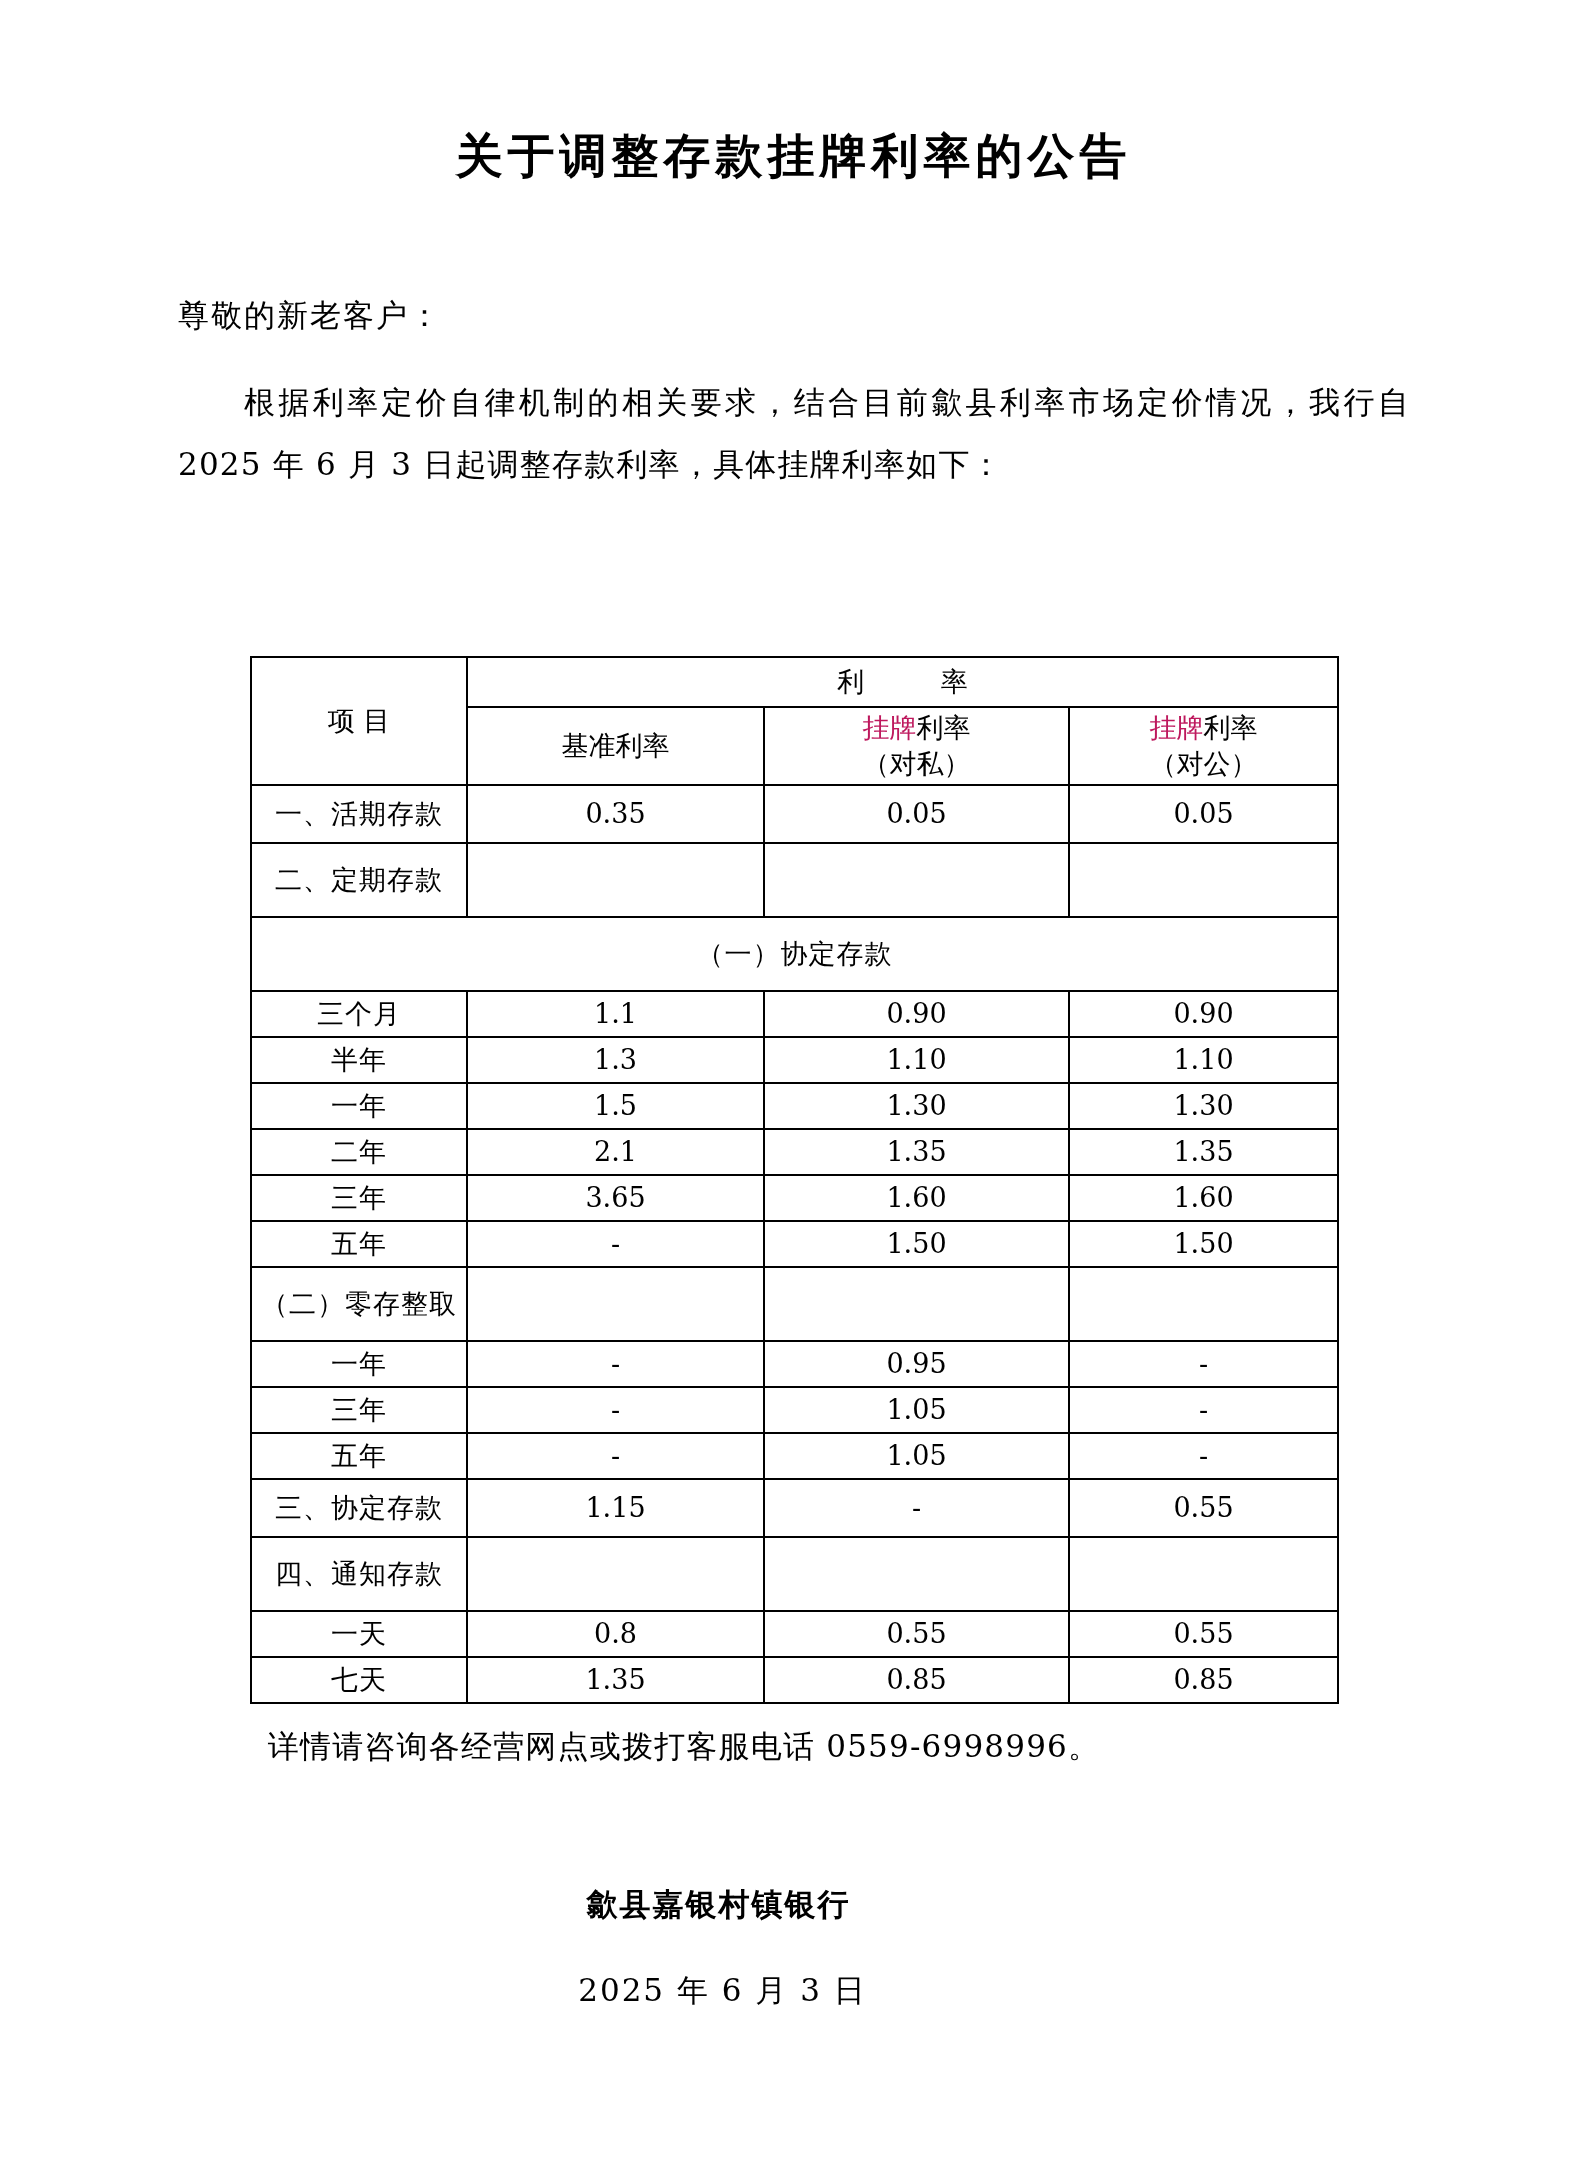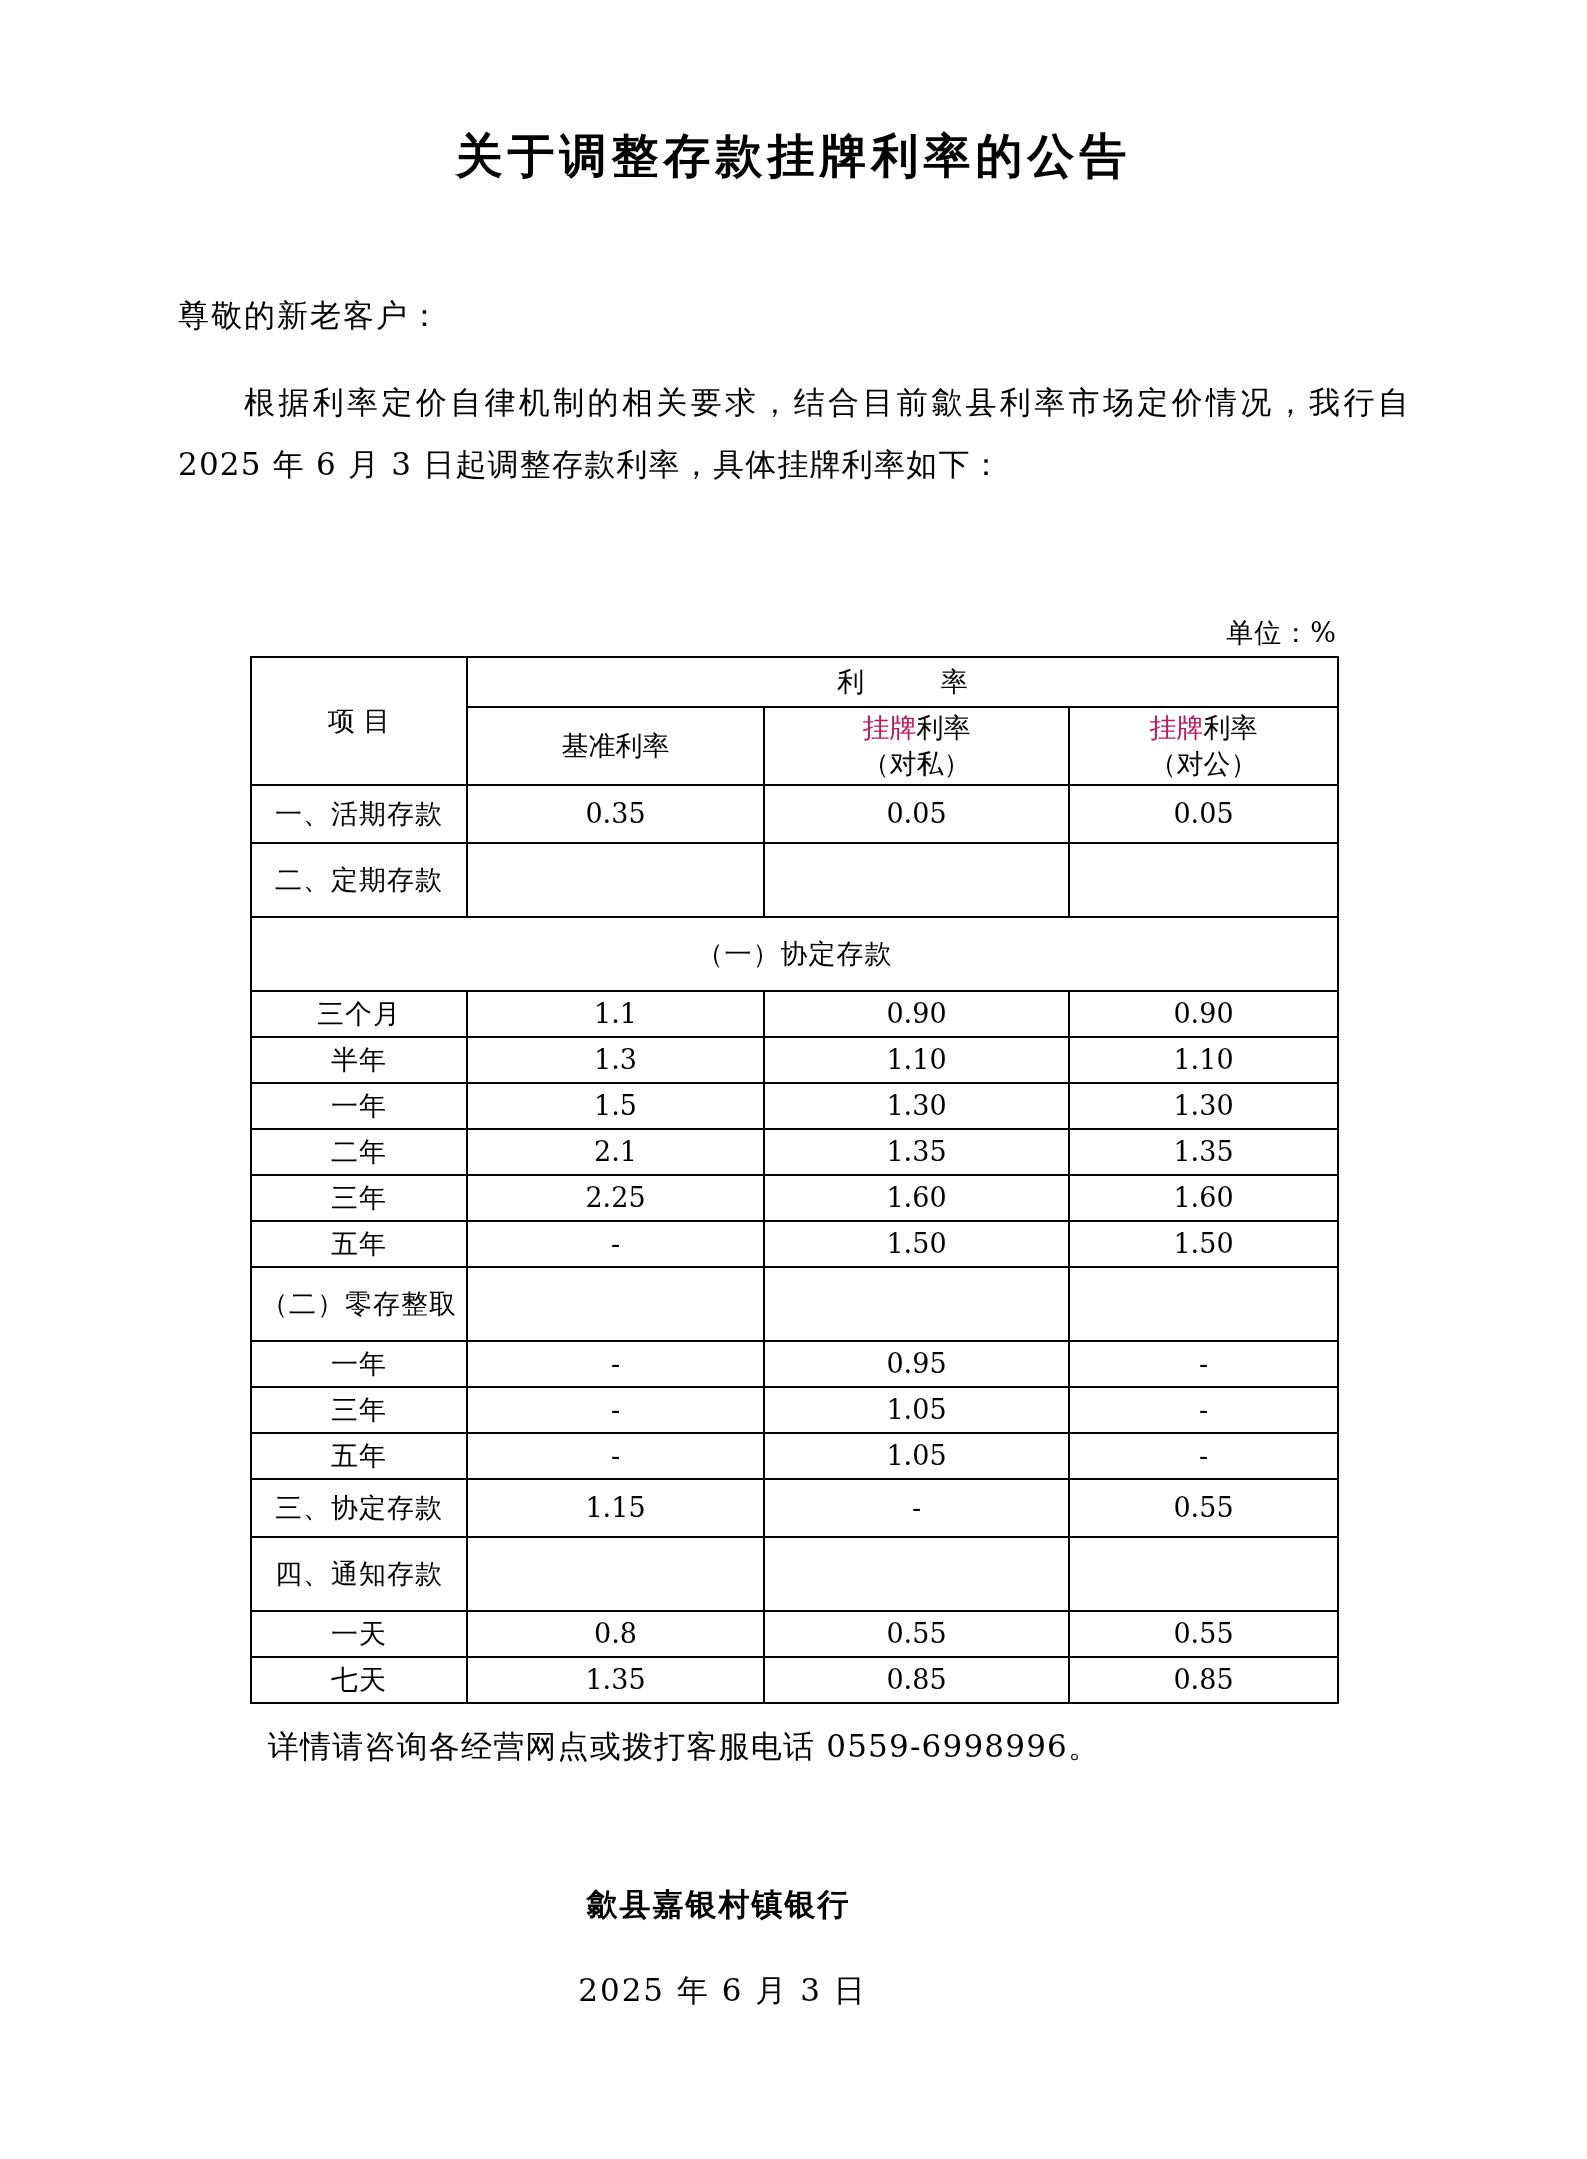--- a/index.html
+++ b/index.html
@@ -171,21 +171,20 @@
 <body>
 
 <div class="page">
 
   <h1 class="doc-title">关于调整存款挂牌利率的公告</h1>
 
   <div class="salutation">尊敬的新老客户：</div>
 
   <div class="body-para">根据利率定价自律机制的相关要求，结合目前歙县利率市场定价情况，我行自 2025 年 6 月 3 日起调整存款利率，具体挂牌利率如下：</div>
 
-  <div class="unit-label">单位：%</div>
 
   <div class="rate-table-wrap">
     <table class="rate-table">
       <colgroup>
         <col class="c-item">
           <col class="c-base">
           <col class="c-priv">
           <col class="c-corp">
       </colgroup>
       <thead>
@@ -240,21 +239,21 @@
             <td>1.30</td>
           </tr>
           <tr class="row-val nb">
             <td class="sub-label">二年</td>
             <td>2.1</td>
             <td>1.35</td>
             <td>1.35</td>
           </tr>
           <tr class="row-val nb">
             <td class="sub-label">三年</td>
-            <td>2.25</td>
+            <td>3.65</td>
             <td>1.60</td>
             <td>1.60</td>
           </tr>
           <tr class="row-val nb grp-bottom">
             <td class="sub-label">五年</td>
             <td>-</td>
             <td>1.50</td>
             <td>1.50</td>
           </tr>
           <tr class="row-section-tall">

